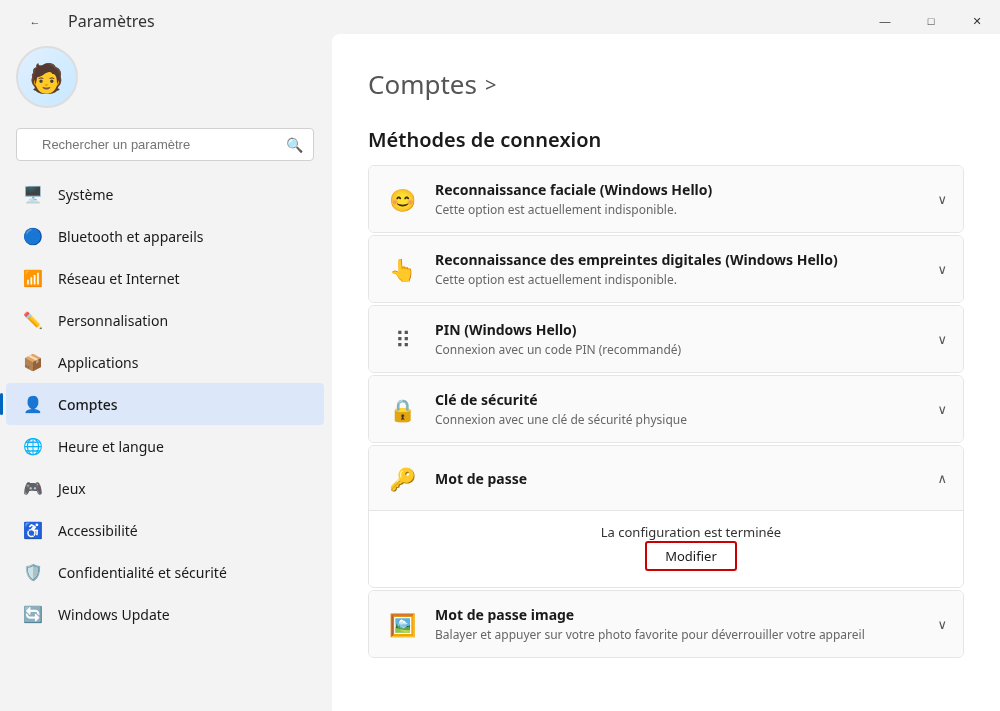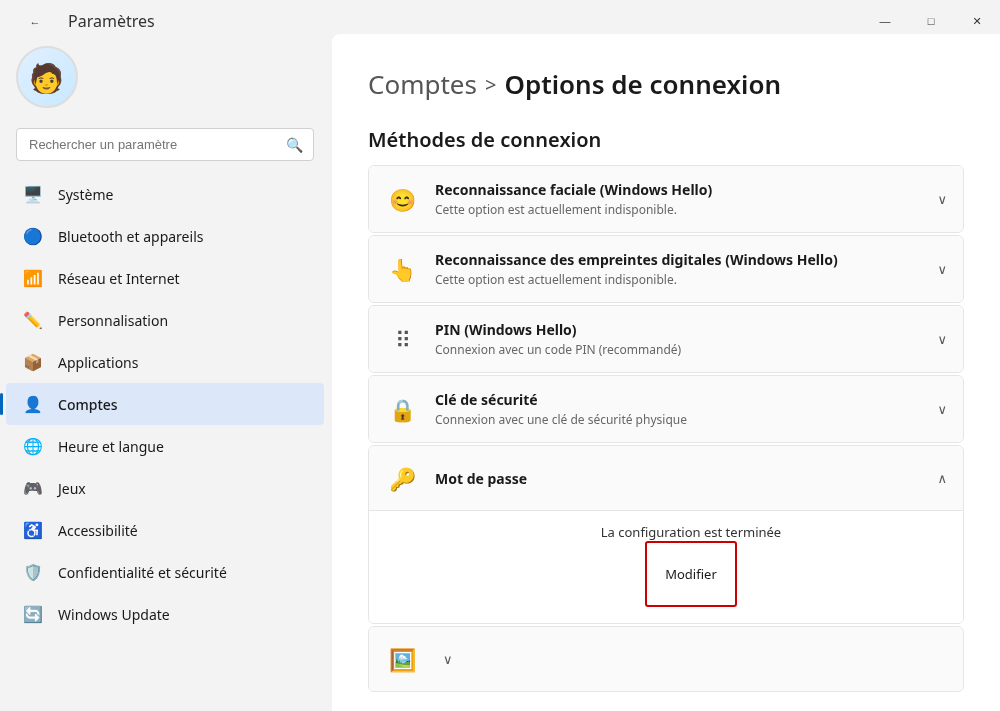--- a/index.html
+++ b/index.html
@@ -92,21 +92,21 @@
 
     
     .search-box {
       margin: 4px 16px 12px 16px;
       position: relative;
       display: flex;
       align-items: center;
     }
     .search-input {
       width: 100%;
-      padding: 8px 36px 8px 12px;
+      padding: 8px 36px 8px 25px;
       border: 1px solid #d0d0d0;
       border-radius: 4px;
       background: white;
       font-size: 13px;
       color: #555;
       outline: none;
     }
     .search-icon-wrap {
       position: absolute;
       right: 10px;
@@ -251,21 +251,21 @@
       display: flex;
       align-items: center;
       justify-content: space-between;
       flex-direction: column;
     }
     .method-body-text {
       font-size: 13px;
       color: #333;
     }
     .modifier-btn {
-      padding: 22px 18px;
+      padding: 4px 18px;
       border: 2px solid #c00;
       background: white;
       color: #1a1a1a;
       font-size: 13px;
       cursor: pointer;
       border-radius: 3px;
       font-family: inherit;
     }
   </style>
 </head>
@@ -344,21 +344,20 @@
     <span>Windows Update</span>
   </div>
       </div>
   </div>
 
   <div class="content">
 
     <div class="breadcrumb">
       <span class="breadcrumb-parent">Comptes</span>
       <span class="breadcrumb-sep">&gt;</span>
-      <span class="breadcrumb-current">Options de connexion</span>
     </div>
 
     <div class="section-title">Méthodes de connexion</div>
 
     <div class="method-list" id="method-list">
         <div class="method-item">
     <div class="method-header">
       <div class="method-icon-wrap">😊</div>
       <div class="method-text">
         <div class="method-name">Reconnaissance faciale (Windows Hello)</div>
@@ -412,20 +411,24 @@
 
       <div class="method-body">
         <span class="method-body-text">La configuration est terminée</span>
         <button class="modifier-btn">Modifier</button>
       </div>
 
   </div>
         <div class="method-item">
     <div class="method-header">
       <div class="method-icon-wrap">🖼️</div>
+      <div class="method-text">
+        <div class="method-name">Mot de passe image</div>
+        <div class="method-desc">Balayer et appuyer sur votre photo favorite pour déverrouiller votre appareil</div>
+      </div>
       <span class="method-chevron">∨</span>
     </div>
 
   </div>
       </div>
 
   </div>
 </div>
 
 </body></html>

